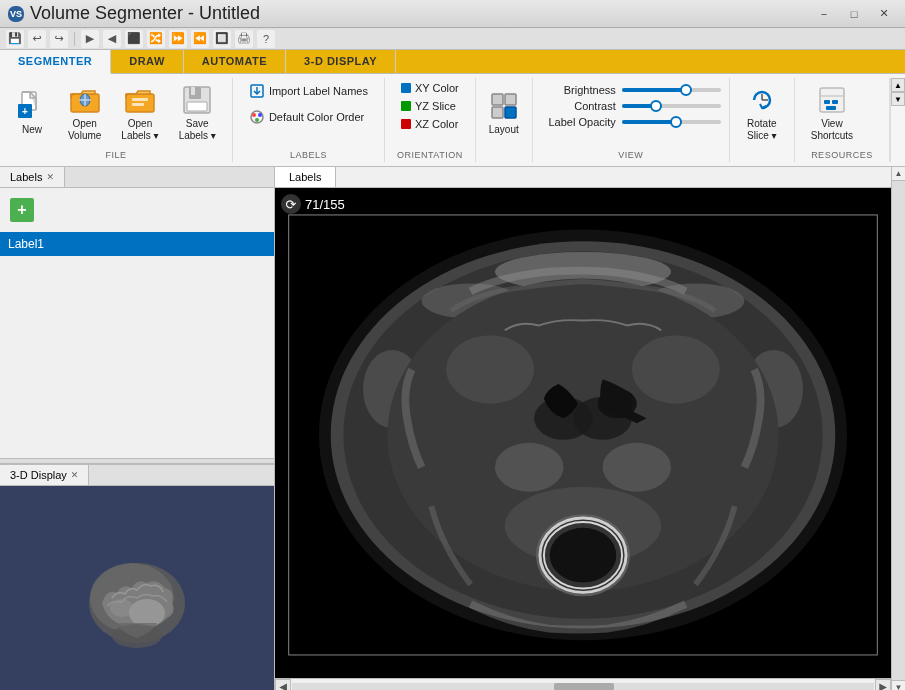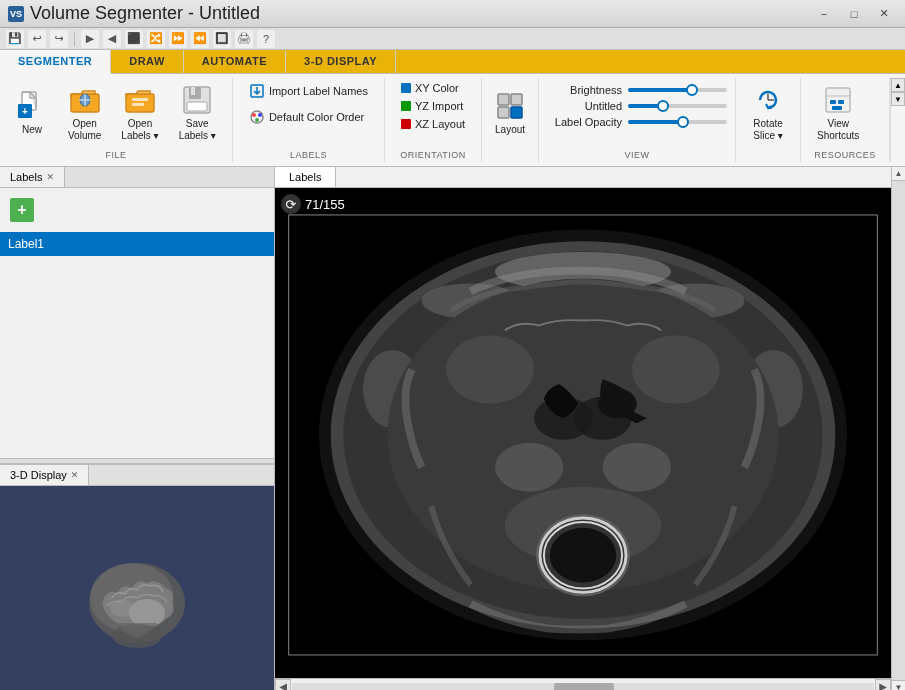--- a/index.html
+++ b/index.html
@@ -13,21 +13,21 @@
       align-items: center;
       justify-content: space-between;
       padding: 0 8px;
       border-bottom: 1px solid #aaa;
     }
     .title-bar-left {
       display: flex;
       align-items: center;
       gap: 6px;
     }
-    .app-icon { width: 16px; height: 16px; background: #2a6099; border-radius: 2px; display: flex; align-items: center; justify-content: center; color: white; font-size: 9px; font-weight: bold; }
+    .app-icon { width: 16px; height: 16px; background: #2a6099; border-radius: 7px; display: flex; align-items: center; justify-content: center; color: white; font-size: 9px; font-weight: bold; }
     .title-text { font-size: 18px; color: #222; }
     .title-bar-right { display: flex; gap: 4px; }
     .win-btn { width: 26px; height: 18px; display: flex; align-items: center; justify-content: center; font-size: 11px; cursor: pointer; background: transparent; border: none; color: #444; }
 
     
     .ribbon { background: #f5f5f5; border-bottom: 1px solid #bbb; }
     .ribbon-tabs { display: flex; background: #eab308; border-bottom: 1px solid #bbb; }
     .ribbon-tab {
       padding: 5px 18px;
       font-size: 11px;
@@ -267,25 +267,25 @@
 
     <div class="ribbon-group">
       <div class="ribbon-group-content">
         <div class="slice-btns">
           <div class="slice-btn">
             <div class="slice-dot dot-blue"></div>
             <span>XY Color</span>
           </div>
           <div class="slice-btn">
             <div class="slice-dot dot-green"></div>
-            <span>YZ Import</span>
+            <span>YZ Slice</span>
           </div>
           <div class="slice-btn">
             <div class="slice-dot dot-red"></div>
-            <span>XZ Layout</span>
+            <span>XZ Color</span>
           </div>
         </div>
       </div>
       <span class="ribbon-group-label">ORIENTATION</span>
     </div>
 
     <div class="ribbon-group" style="padding: 2px 4px;">
       <div class="ribbon-group-content">
         <div class="ribbon-btn-large" style="min-width:36px;">
           <div class="icon">
@@ -306,21 +306,21 @@
       <div class="ribbon-group-content">
         <div class="view-group">
           <div class="slider-row">
             <span class="slider-label">Brightness</span>
             <div class="slider-track">
               <div class="slider-fill" style="width: 65%;"></div>
               <div class="slider-thumb" style="left: calc(65% - 6px);"></div>
             </div>
           </div>
           <div class="slider-row">
-            <span class="slider-label">Untitled</span>
+            <span class="slider-label">Contrast</span>
             <div class="slider-track">
               <div class="slider-fill" style="width: 35%;"></div>
               <div class="slider-thumb" style="left: calc(35% - 6px);"></div>
             </div>
           </div>
           <div class="slider-row">
             <span class="slider-label">Label Opacity</span>
             <div class="slider-track">
               <div class="slider-fill" style="width: 55%;"></div>
               <div class="slider-thumb" style="left: calc(55% - 6px);"></div>

